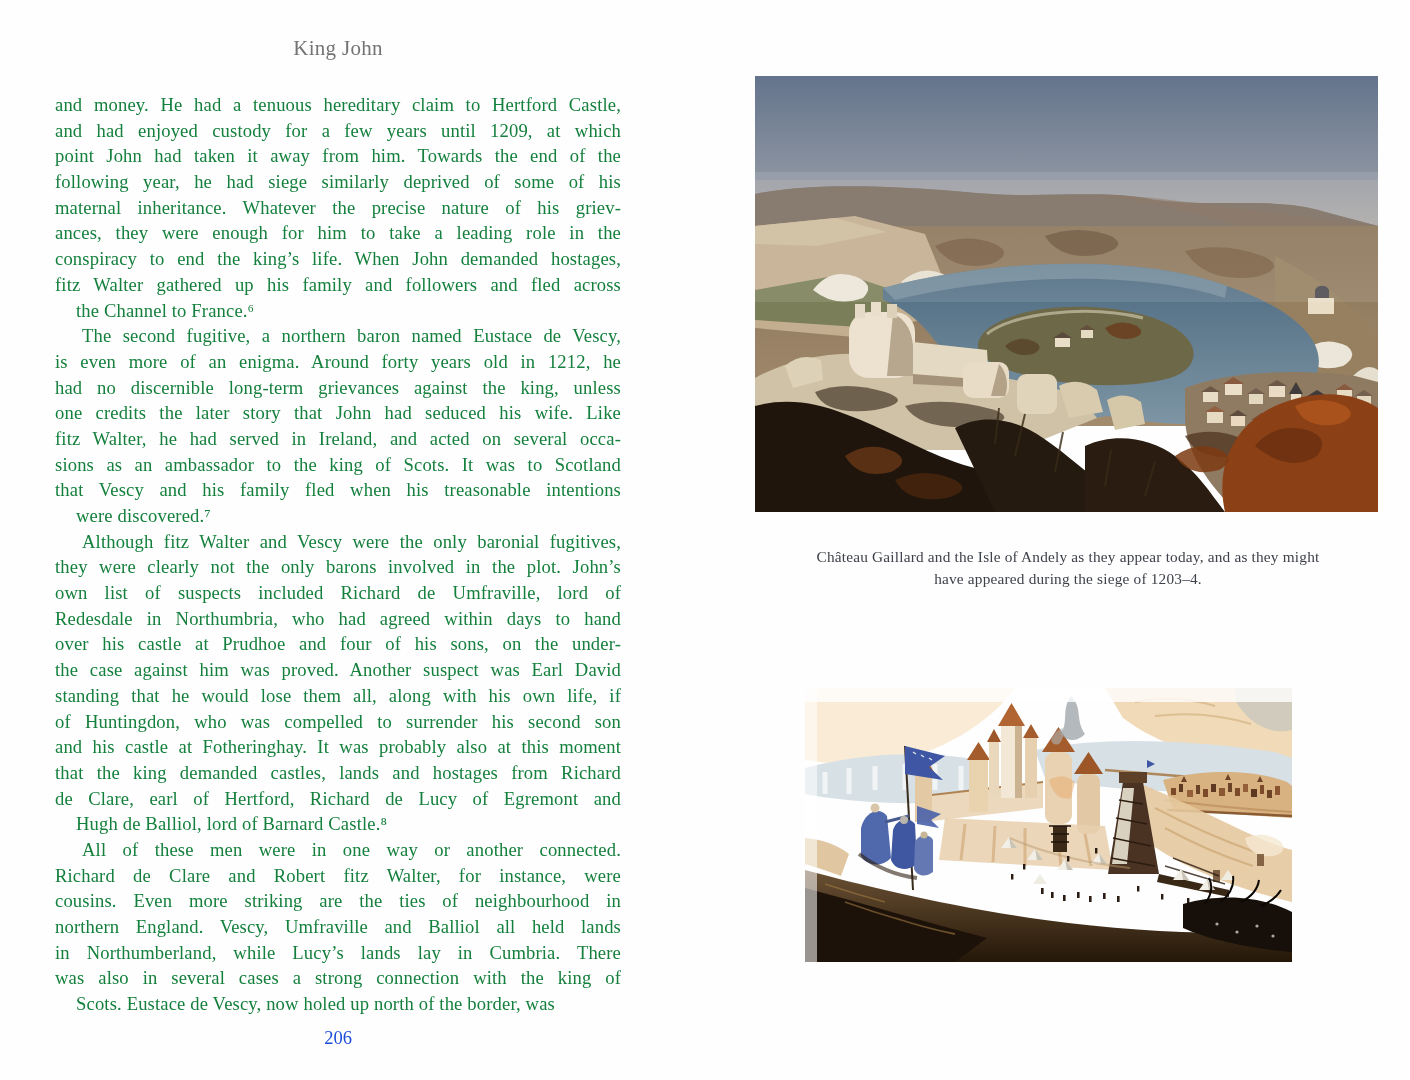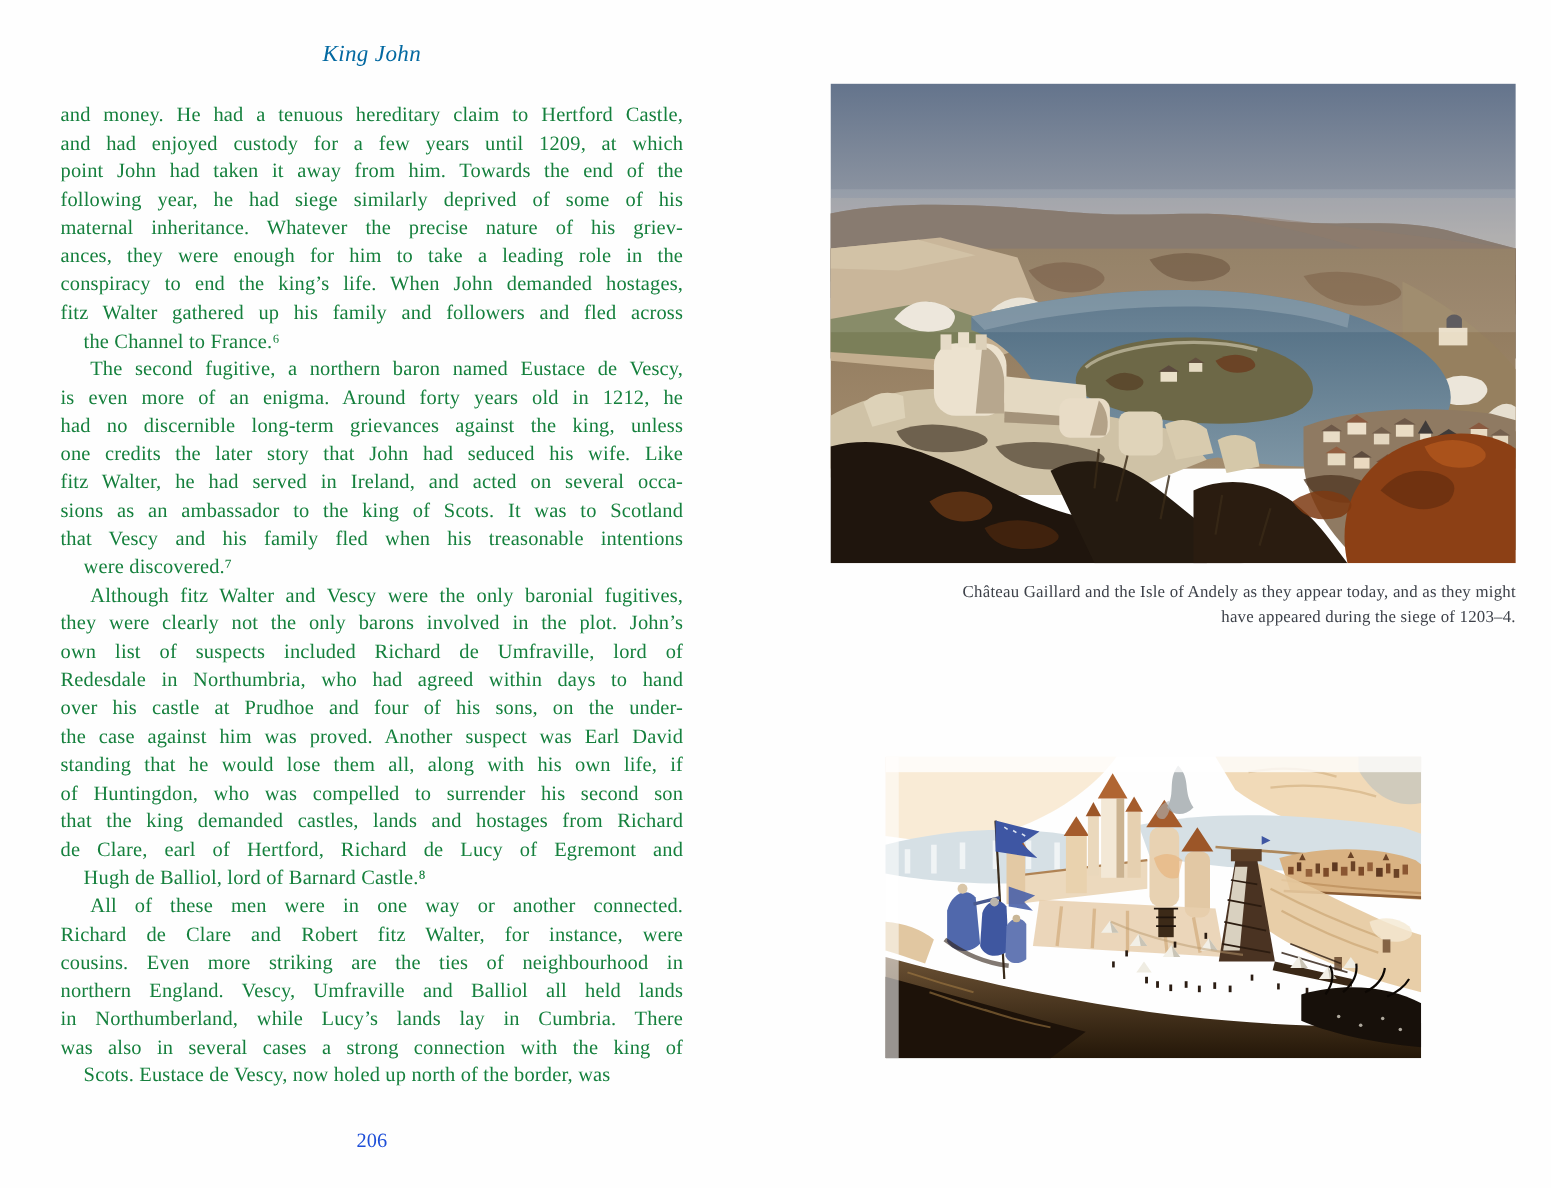--- a/index.html
+++ b/index.html
@@ -1,31 +1,31 @@
 <!DOCTYPE html>
 <html><head>
 <meta charset="utf-8">
 <style>
   html,body{margin:0;padding:0;background:#ffffff;}
   .sheet{position:relative;width:1410px;height:1080px;background:#fefefe;overflow:hidden;
          font-family:"Liberation Serif","DejaVu Serif",serif;color:#1c1a19;}
   
   .page-left{position:absolute;left:55px;top:36px;width:566px;}
-  .running-head{text-align:center;font-style:italic;font-size:21px;letter-spacing:.3px;color:#0369a1;}
+  .running-head{text-align:center;font-size:21px;letter-spacing:.3px;color:#737373;}
   .body-text{margin-top:31px;}
   .line{font-size:18.6px;line-height:25.7px;height:25.7px;overflow:hidden;
         text-align:justify;text-align-last:justify;letter-spacing:.15px;color:#15803d;}
   .line.last{text-align-last:left;margin-left:21px;}
   .line.indent{text-indent:27px;}
   .page-number{position:absolute;left:55px;top:1028px;width:566px;text-align:center;
                font-size:18.5px;color:#1d4ed8;}
   
   .photo-figure{position:absolute;left:755px;top:76px;width:623px;height:436px;}
   .photo-figure svg{display:block;}
-  .photo-caption{position:absolute;left:758px;top:528px;width:620px;text-align:right;
+  .photo-caption{position:absolute;left:758px;top:546px;width:620px;text-align:center;
                  font-size:15.3px;line-height:21.5px;color:#3d4149;letter-spacing:.2px;}
   .painting-figure{position:absolute;left:805px;top:688px;width:487px;height:274px;}
   .painting-figure svg{display:block;}
 </style>
 </head>
 <body>
 
 <div class="sheet">
 
   <div class="page-left">
@@ -49,20 +49,21 @@
         <div class="line">that Vescy and his family fled when his treasonable intentions</div>
         <div class="line last">were discovered.⁷</div>
         <div class="line indent">Although fitz Walter and Vescy were the only baronial fugitives,</div>
         <div class="line">they were clearly not the only barons involved in the plot. John’s</div>
         <div class="line">own list of suspects included Richard de Umfraville, lord of</div>
         <div class="line">Redesdale in Northumbria, who had agreed within days to hand</div>
         <div class="line">over his castle at Prudhoe and four of his sons, on the under-</div>
         <div class="line">the case against him was proved. Another suspect was Earl David</div>
         <div class="line">standing that he would lose them all, along with his own life, if</div>
         <div class="line">of Huntingdon, who was compelled to surrender his second son</div>
+        <div class="line">and his castle at Fotheringhay. It was probably also at this moment</div>
         <div class="line">that the king demanded castles, lands and hostages from Richard</div>
         <div class="line">de Clare, earl of Hertford, Richard de Lucy of Egremont and</div>
         <div class="line last">Hugh de Balliol, lord of Barnard Castle.⁸</div>
         <div class="line indent">All of these men were in one way or another connected.</div>
         <div class="line">Richard de Clare and Robert fitz Walter, for instance, were</div>
         <div class="line">cousins. Even more striking are the ties of neighbourhood in</div>
         <div class="line">northern England. Vescy, Umfraville and Balliol all held lands</div>
         <div class="line">in Northumberland, while Lucy’s lands lay in Cumbria. There</div>
         <div class="line">was also in several cases a strong connection with the king of</div>
         <div class="line last">Scots. Eustace de Vescy, now holed up north of the border, was</div>

